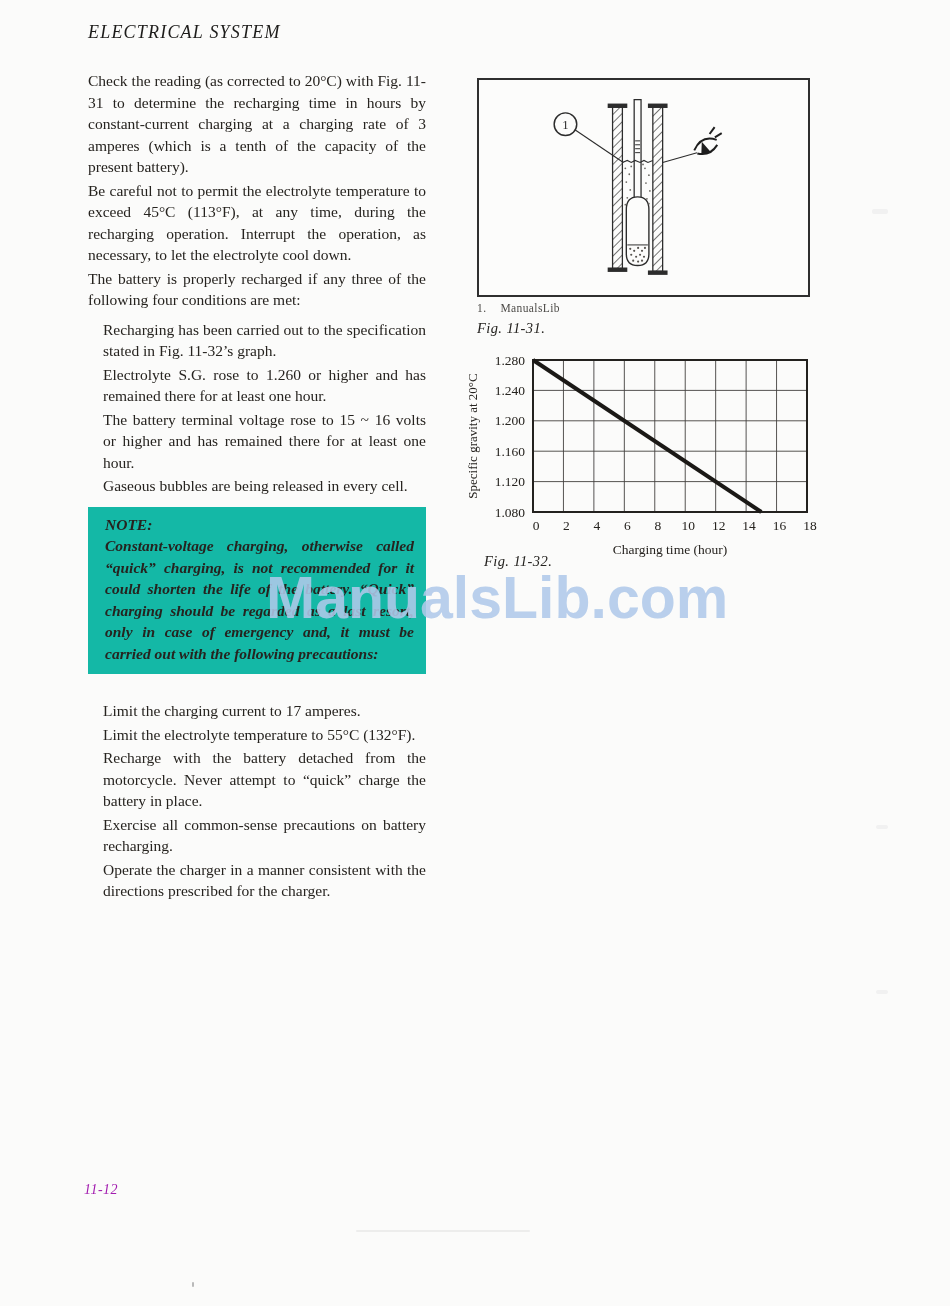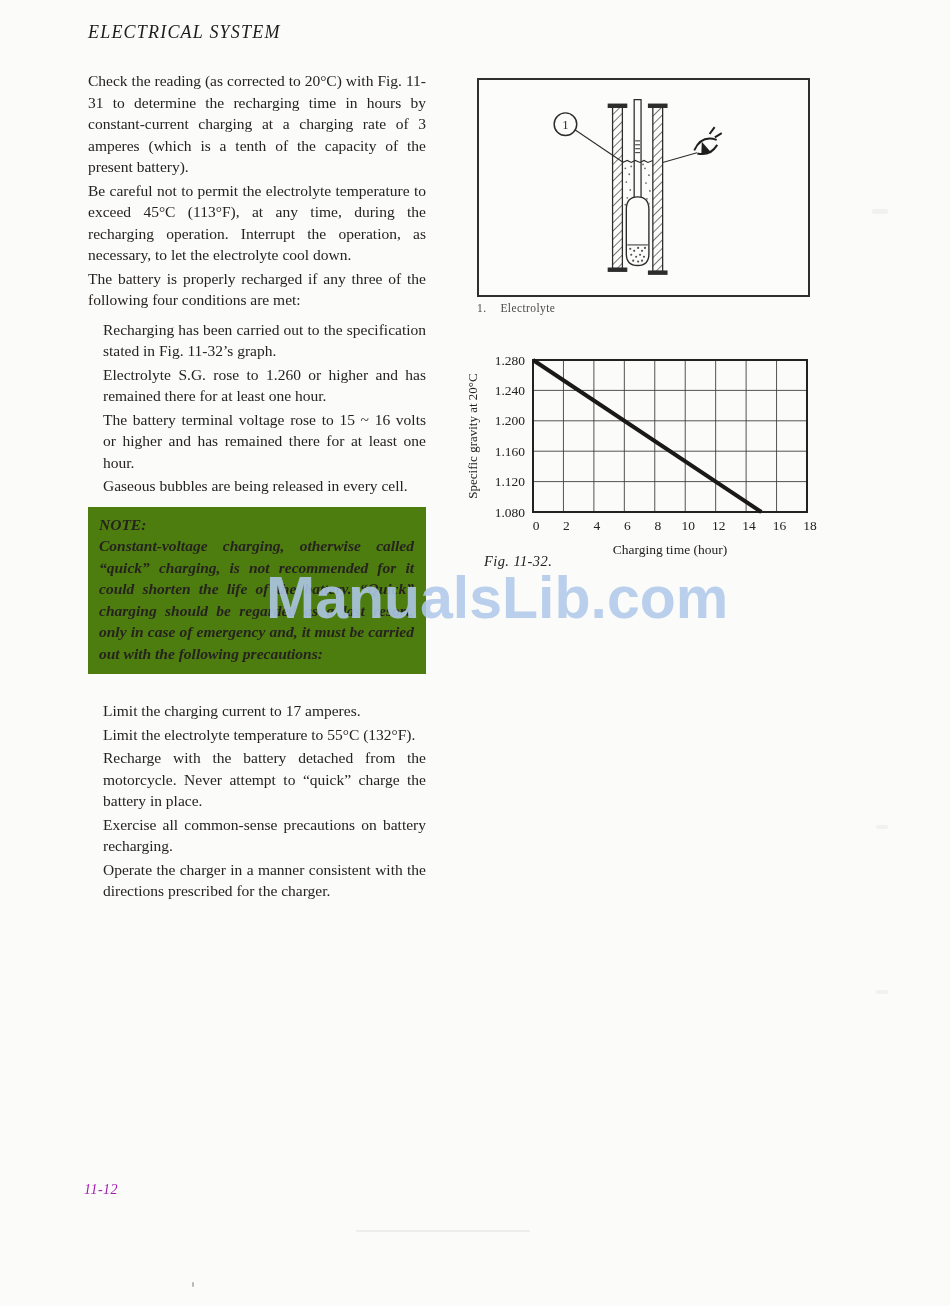--- a/index.html
+++ b/index.html
@@ -6,21 +6,21 @@
   body{width:950px;height:1306px;background:#fbfbfa;font-family:"Liberation Serif",serif;color:#26231f;}
   .page{position:relative;width:944px;height:1306px;overflow:hidden;}
 
   .header{position:absolute;left:88px;top:22px;font-style:italic;font-size:18px;letter-spacing:1.2px;color:#1d1c1a;}
 
   .leftcol{position:absolute;left:88px;top:70px;width:338px;}
   .leftcol p{margin:0 0 2px 0;font-size:15.5px;line-height:21.5px;text-align:justify;}
   .list{padding-left:15px;margin-top:8px;}
   .list .item{font-size:15.5px;line-height:21.5px;text-align:justify;margin-bottom:2px;}
 
-  .note{margin-top:10px;background:#4d7c0f;padding:7px 12px 10px 11px;}
+  .note{margin-top:10px;background:#14b8a6;padding:7px 12px 10px 17px;}
   .note .note-label{font-style:italic;font-weight:bold;font-size:15.5px;line-height:21.5px;}
   .note .note-body{font-style:italic;font-weight:600;font-size:15.5px;line-height:21.5px;text-align:justify;}
 
   .precautions{margin-top:26px;}
 
   .fig31{position:absolute;left:477px;top:78px;width:333px;}
   .fig31 svg{display:block;border:2px solid #2f2f2f;background:#fcfcfb;}
   .fig31 .legend{margin-top:5px;font-size:11.5px;color:#4c4a47;letter-spacing:.4px;font-family:"Liberation Serif",serif;}
   .fig31 .legend .lg-num{margin-right:14px;}
   .figcap{font-style:italic;font-size:14.5px;color:#24221f;letter-spacing:.4px;}
@@ -148,22 +148,23 @@
         <g transform="translate(229,66) rotate(-18)">
           <path d="M-12,2 Q0,-11 13,-1" fill="none" stroke="#1e1e1e" stroke-width="2"></path>
           <path d="M-10,6 Q1,13 12,4" fill="none" stroke="#1e1e1e" stroke-width="2"></path>
           <path d="M-2,-4 L4,10 L-6,7 Z" fill="#1e1e1e"></path>
           <path d="M8,-9 L15,-14" stroke="#1e1e1e" stroke-width="2" fill="none"></path>
           <path d="M12,-4 L20,-6" stroke="#1e1e1e" stroke-width="2" fill="none"></path>
         </g>
       </g>
     </svg>
     <div class="legend">
-      <span class="lg-num">1.</span><span>Electrolyte</span>
-    </div>
+      <span class="lg-num">1.</span><span>ManualsLib</span>
+    </div>
+    <div class="figcap">Fig. 11-31.</div>
   </div>
 
   <div class="chart">
     <svg id="chart-svg" width="372" height="214">
         <line x1="72" y1="14" x2="72" y2="166" stroke="#43413e" stroke-width="0.9"></line>
         <line x1="102.44444444444444" y1="14" x2="102.44444444444444" y2="166" stroke="#43413e" stroke-width="0.9"></line>
         <line x1="132.88888888888889" y1="14" x2="132.88888888888889" y2="166" stroke="#43413e" stroke-width="0.9"></line>
         <line x1="163.33333333333331" y1="14" x2="163.33333333333331" y2="166" stroke="#43413e" stroke-width="0.9"></line>
         <line x1="193.77777777777777" y1="14" x2="193.77777777777777" y2="166" stroke="#43413e" stroke-width="0.9"></line>
         <line x1="224.22222222222223" y1="14" x2="224.22222222222223" y2="166" stroke="#43413e" stroke-width="0.9"></line>

